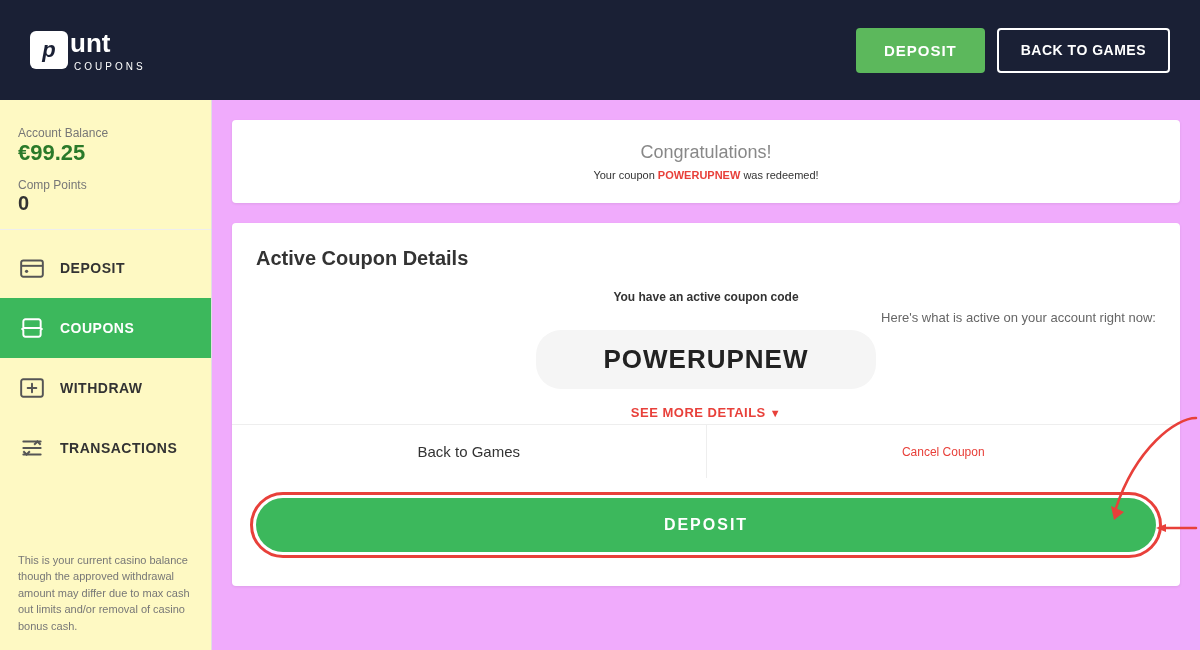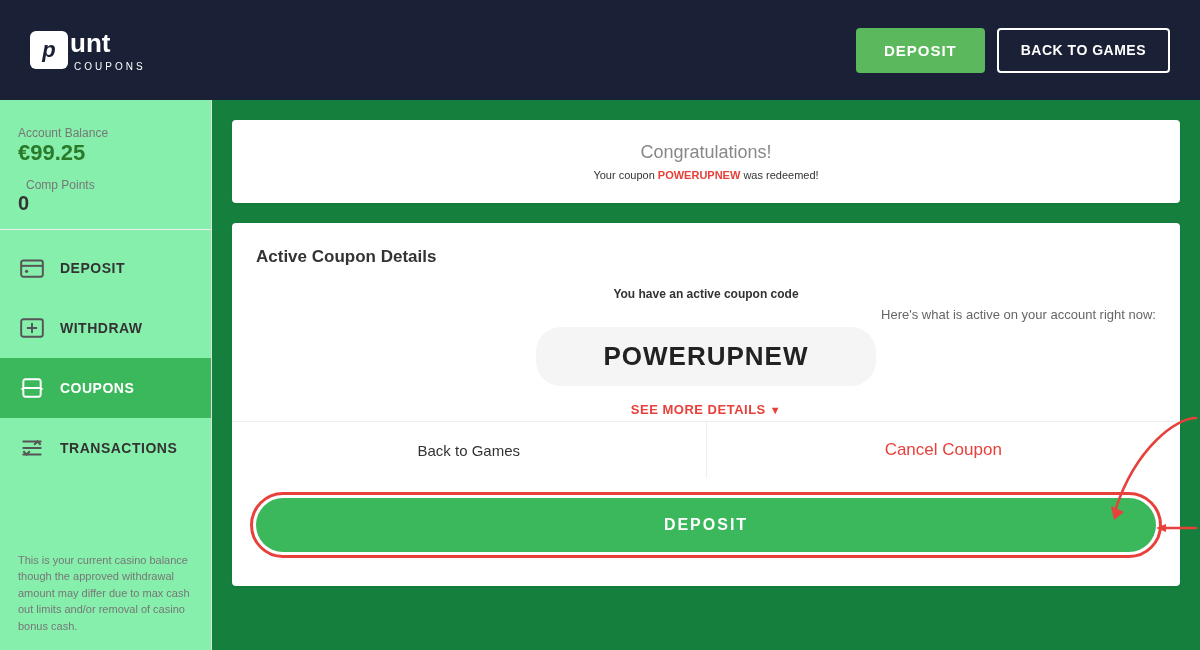--- a/index.html
+++ b/index.html
@@ -80,21 +80,21 @@
 
     
     .main-layout {
       display: flex;
       height: 550px;
     }
 
     
     .sidebar {
       width: 212px;
-      background: #86efac;
+      background: #fef9c3;
       border-right: 1px solid #e0e0e0;
       display: flex;
       flex-direction: column;
       padding-top: 16px;
     }
     .account-balance {
       padding: 10px 18px 6px;
     }
     .balance-label {
       font-size: 12px;
@@ -104,21 +104,20 @@
       font-size: 22px;
       font-weight: bold;
       color: #2a7a2a;
     }
     .comp-points {
       padding: 6px 18px 14px;
     }
     .comp-label {
       font-size: 12px;
       color: #777;
-      margin-left: 8px;
     }
     .comp-value {
       font-size: 20px;
       font-weight: bold;
       color: #333;
     }
     .sidebar-divider {
       border: none;
       border-top: 1px solid #eee;
       margin: 0;
@@ -162,21 +161,21 @@
       padding: 16px 18px;
       font-size: 11px;
       color: #777;
       line-height: 1.5;
       margin-top: auto;
     }
 
     
     .main-content {
       flex: 1;
-      background: #15803d;
+      background: #f0abfc;
       padding: 20px;
       overflow-y: auto;
     }
 
     
     .congrats-banner {
       background: white;
       border-radius: 4px;
       padding: 22px;
       text-align: center;
@@ -201,21 +200,21 @@
 
     
     .coupon-section {
       background: white;
       border-radius: 4px;
       padding: 24px;
       box-shadow: 0 1px 3px rgba(0,0,0,0.08);
       position: relative;
     }
     .section-title {
-      font-size: 17px;
+      font-size: 20px;
       font-weight: bold;
       color: #333;
       margin-bottom: 20px;
     }
     .coupon-active-text {
       text-align: center;
       font-size: 12px;
       font-weight: bold;
       color: #333;
       margin-bottom: 6px;
@@ -267,21 +266,21 @@
       cursor: pointer;
       border-right: 1px solid #eee;
       background: transparent;
       border: none;
       border-right: 1px solid #eee;
     }
     .action-btn-right {
       flex: 1;
       padding: 18px;
       text-align: center;
-      font-size: 17px;
+      font-size: 12px;
       color: #e8403a;
       cursor: pointer;
       background: transparent;
       border: none;
     }
 
     .deposit-btn-container {
       padding: 20px 0 10px;
       position: relative;
     }
@@ -346,40 +345,40 @@
         <div class="sidebar-icon">
           <svg class="icon-svg" viewBox="0 0 24 24" fill="none" stroke="currentColor" stroke-width="1.8">
             <rect x="2" y="5" width="20" height="15" rx="2"></rect>
             <path d="M2 10h20"></path>
             <circle cx="7" cy="15" r="1.5" fill="currentColor" stroke="none"></circle>
           </svg>
         </div>
         <span class="item-label">DEPOSIT</span>
       </div>
 
+      <div class="sidebar-item active">
+        <div class="sidebar-icon">
+          <svg class="icon-svg" viewBox="0 0 24 24" fill="none" stroke="currentColor" stroke-width="1.8">
+            <path d="M20 12V6a2 2 0 0 0-2-2H6a2 2 0 0 0-2 2v6l-1 1 1 1v4a2 2 0 0 0 2 2h12a2 2 0 0 0 2-2v-4l1-1z"></path>
+            <line x1="4" y1="12" x2="20" y2="12"></line>
+          </svg>
+        </div>
+        <span class="item-label">COUPONS</span>
+      </div>
+
       <div class="sidebar-item">
         <div class="sidebar-icon">
           <svg class="icon-svg" viewBox="0 0 24 24" fill="none" stroke="currentColor" stroke-width="1.8">
             <rect x="2" y="4" width="20" height="16" rx="2"></rect>
             <path d="M8 12h8M12 8v8" stroke-linecap="round"></path>
           </svg>
         </div>
         <span class="item-label">WITHDRAW</span>
       </div>
 
-      <div class="sidebar-item active">
-        <div class="sidebar-icon">
-          <svg class="icon-svg" viewBox="0 0 24 24" fill="none" stroke="currentColor" stroke-width="1.8">
-            <path d="M20 12V6a2 2 0 0 0-2-2H6a2 2 0 0 0-2 2v6l-1 1 1 1v4a2 2 0 0 0 2 2h12a2 2 0 0 0 2-2v-4l1-1z"></path>
-            <line x1="4" y1="12" x2="20" y2="12"></line>
-          </svg>
-        </div>
-        <span class="item-label">COUPONS</span>
-      </div>
-
       <div class="sidebar-item">
         <div class="sidebar-icon">
           <svg class="icon-svg" viewBox="0 0 24 24" fill="none" stroke="currentColor" stroke-width="1.8">
             <path d="M4 6h16M4 12h16M4 18h16" stroke-linecap="round"></path>
             <path d="M20 9l-3-3-3 3M4 15l3 3 3-3"></path>
           </svg>
         </div>
         <span class="item-label">TRANSACTIONS</span>
       </div>
     </nav>

